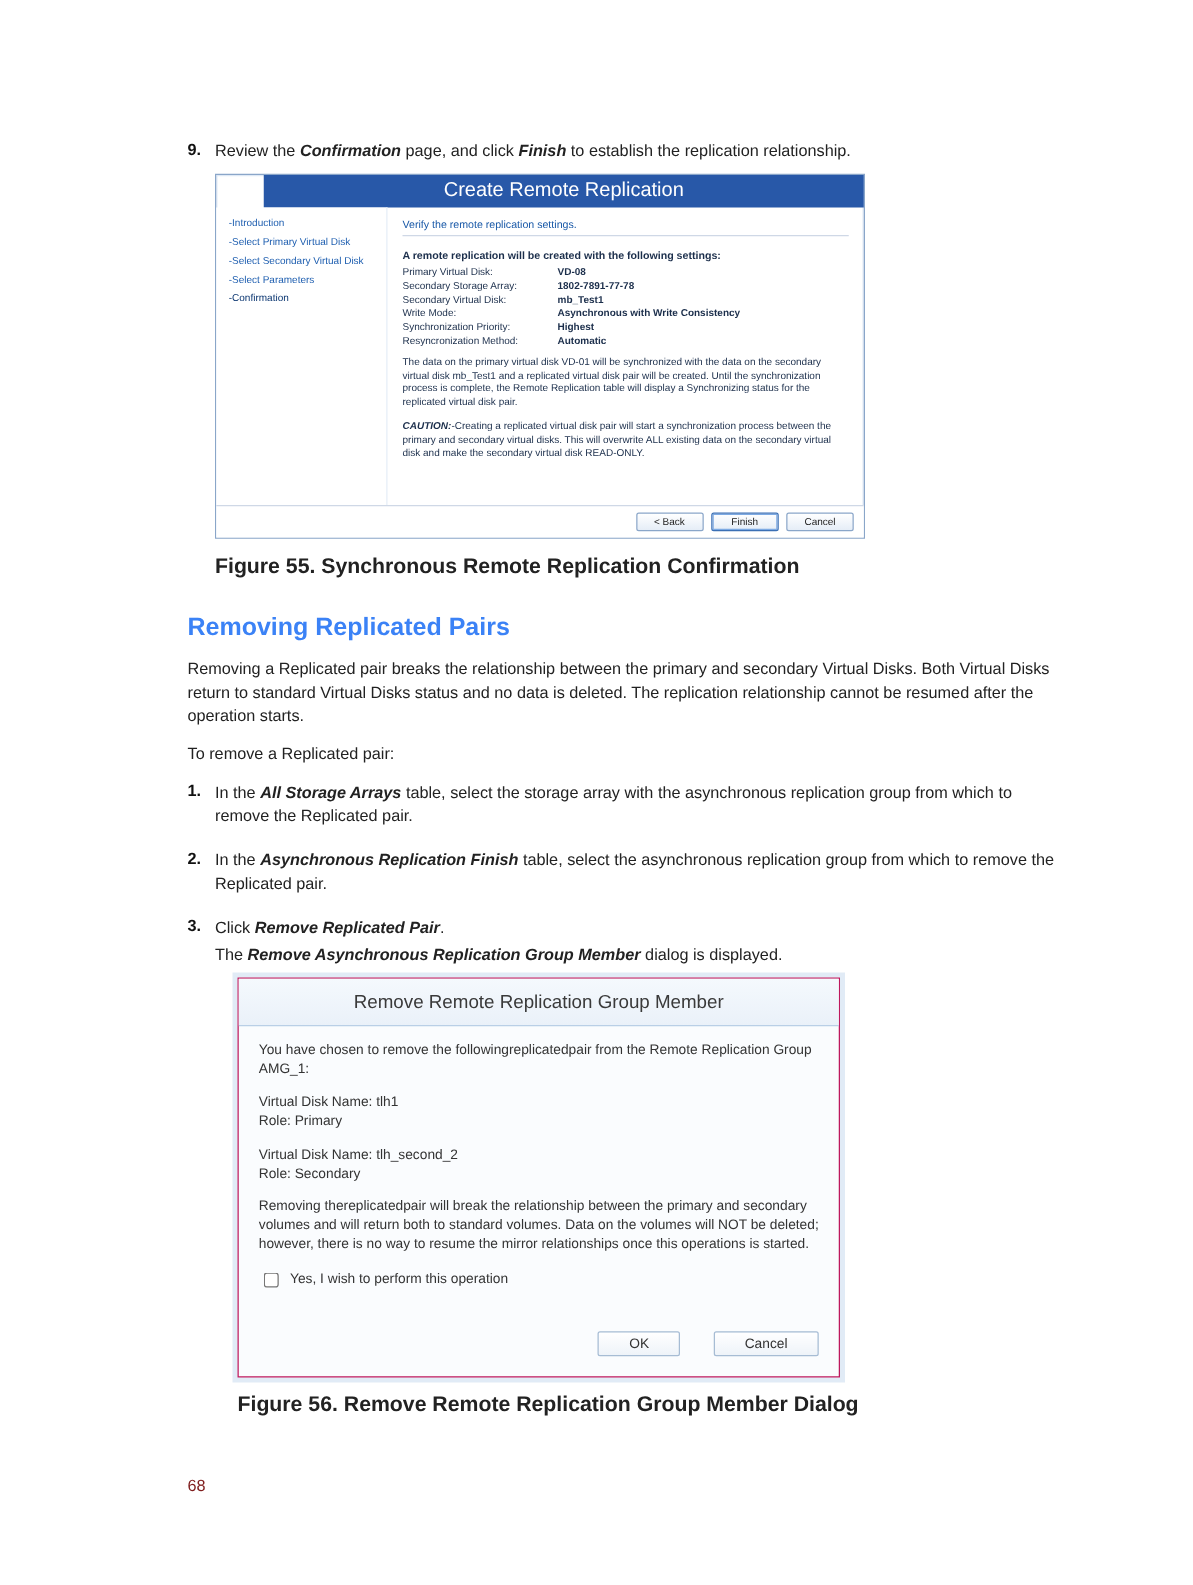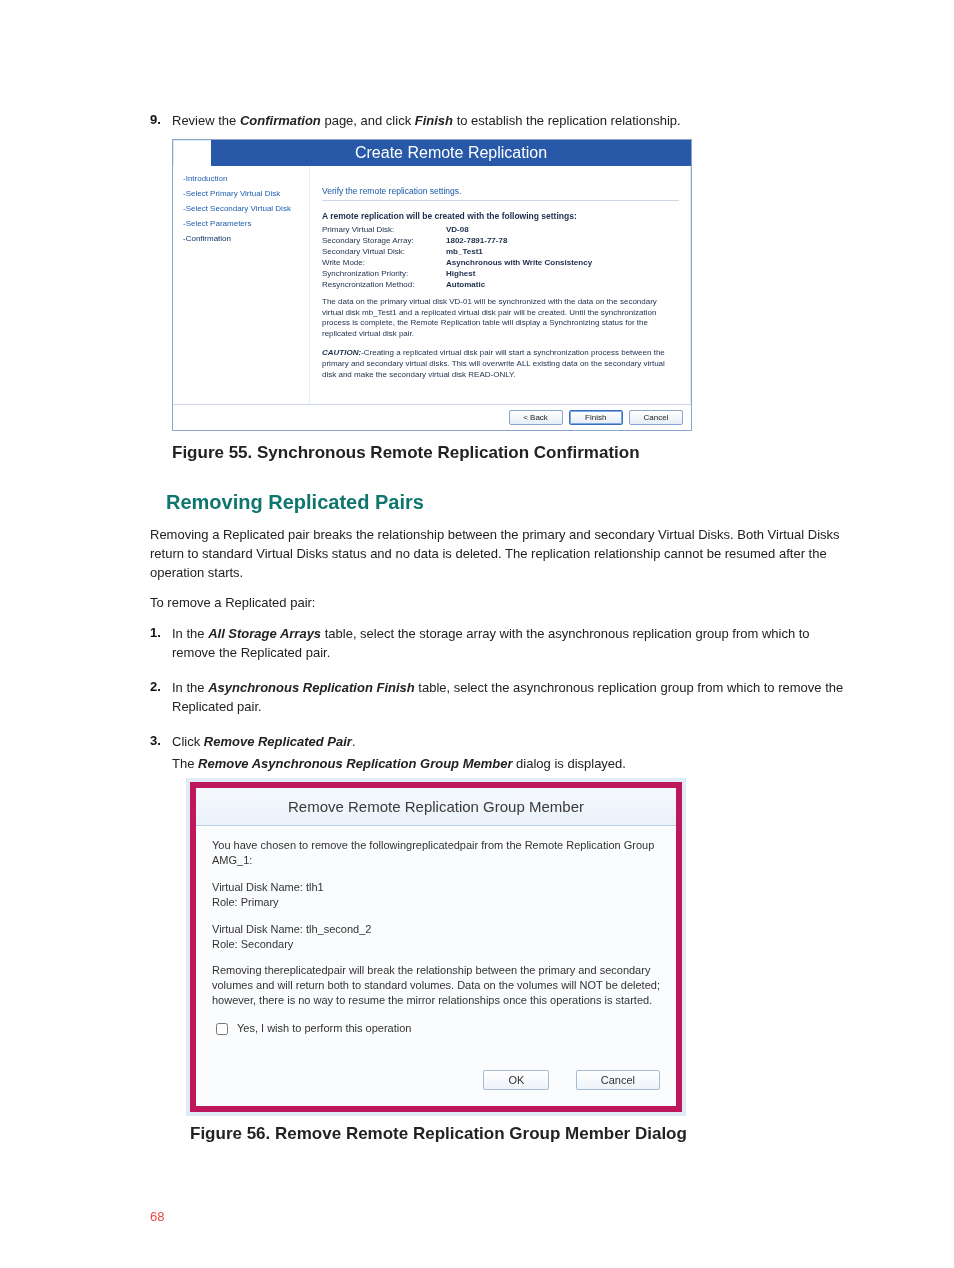--- a/index.html
+++ b/index.html
@@ -41,21 +41,21 @@
   .wizard-nav {
     width: 120px;
     background: #fff;
     border-right: 1px solid #e6eef7;
     padding: 8px 6px 8px 10px;
   }
   .wizard-nav div { color: #1f5fb0; margin: 0 0 6px 0; font-size: 8px; }
   .wizard-nav .active { color: #0a3570; font-weight: 500; }
   .wizard-content {
     flex: 1;
-    padding: 20px 12px 8px 12px;
+    padding: 8px 12px 8px 12px;
   }
   .wiz-verify { color: #1858a7; margin-bottom: 4px; font-size: 8.5px; }
   .wiz-hr { border: 0; border-top: 1px solid #cfd8e6; margin: 2px 0 10px 0; }
   .wiz-heading { font-weight: 700; margin: 0 0 4px 0; font-size: 8.5px; }
   .kv-row { display: flex; margin-bottom: 2px; font-size: 8px; }
   .kv-row .k { width: 124px; }
   .kv-row .v { font-weight: 700; }
   .wiz-p { font-size: 8px; line-height: 1.35; margin: 8px 0; }
   .wiz-caution { font-size: 8px; line-height: 1.35; }
   .wiz-caution .b { font-weight: 700; }
@@ -77,30 +77,30 @@
     text-align: center;
     color: #222;
   }
   .wbtn.primary { border-color: #3a6fb5; box-shadow: 0 0 0 1px #7daae3 inset; }
 
   .fig-caption { font-size: 17px; font-weight: 700; margin: 12px 0 20px 22px; }
 
   .h2 {
     font-size: 20px;
     font-weight: 700;
-    color: #0f766e;
-    margin: 28px 0 12px 16px;
+    color: #3b82f6;
+    margin: 28px 0 12px 0;
   }
   .para { font-size: 13px; line-height: 1.45; margin: 0 0 12px 0; }
 
   
   .rm-dialog {
     width: 480px;
     margin: 8px 0 6px 40px;
-    border: 6px solid #be185d;
+    border: 1px solid #be185d;
     background: #fafcfe;
     font-family: "Tahoma", "Segoe UI", Arial, sans-serif;
     color: #333;
     box-shadow: 0 0 0 4px #e1ebf6;
   }
   .rm-title {
     text-align: center;
     font-size: 15px;
     padding: 10px 0 10px 0;
     color: #3a3a3a;
@@ -120,23 +120,23 @@
     padding: 3px 24px;
     margin-left: 22px;
     border-radius: 2px;
     text-align: center;
     color: #333;
   }
 
   .page-num {
     position: absolute;
     left: 150px;
-    bottom: 44px;
+    bottom: 72px;
     font-size: 13px;
-    color: #ef4444;
+    color: #7f1d1d;
   }
 </style>
 </head>
 <body>
 
 <div class="page">
 
   <div class="step-row">
     <div class="step-num">9.</div>
     <div class="step-body">

